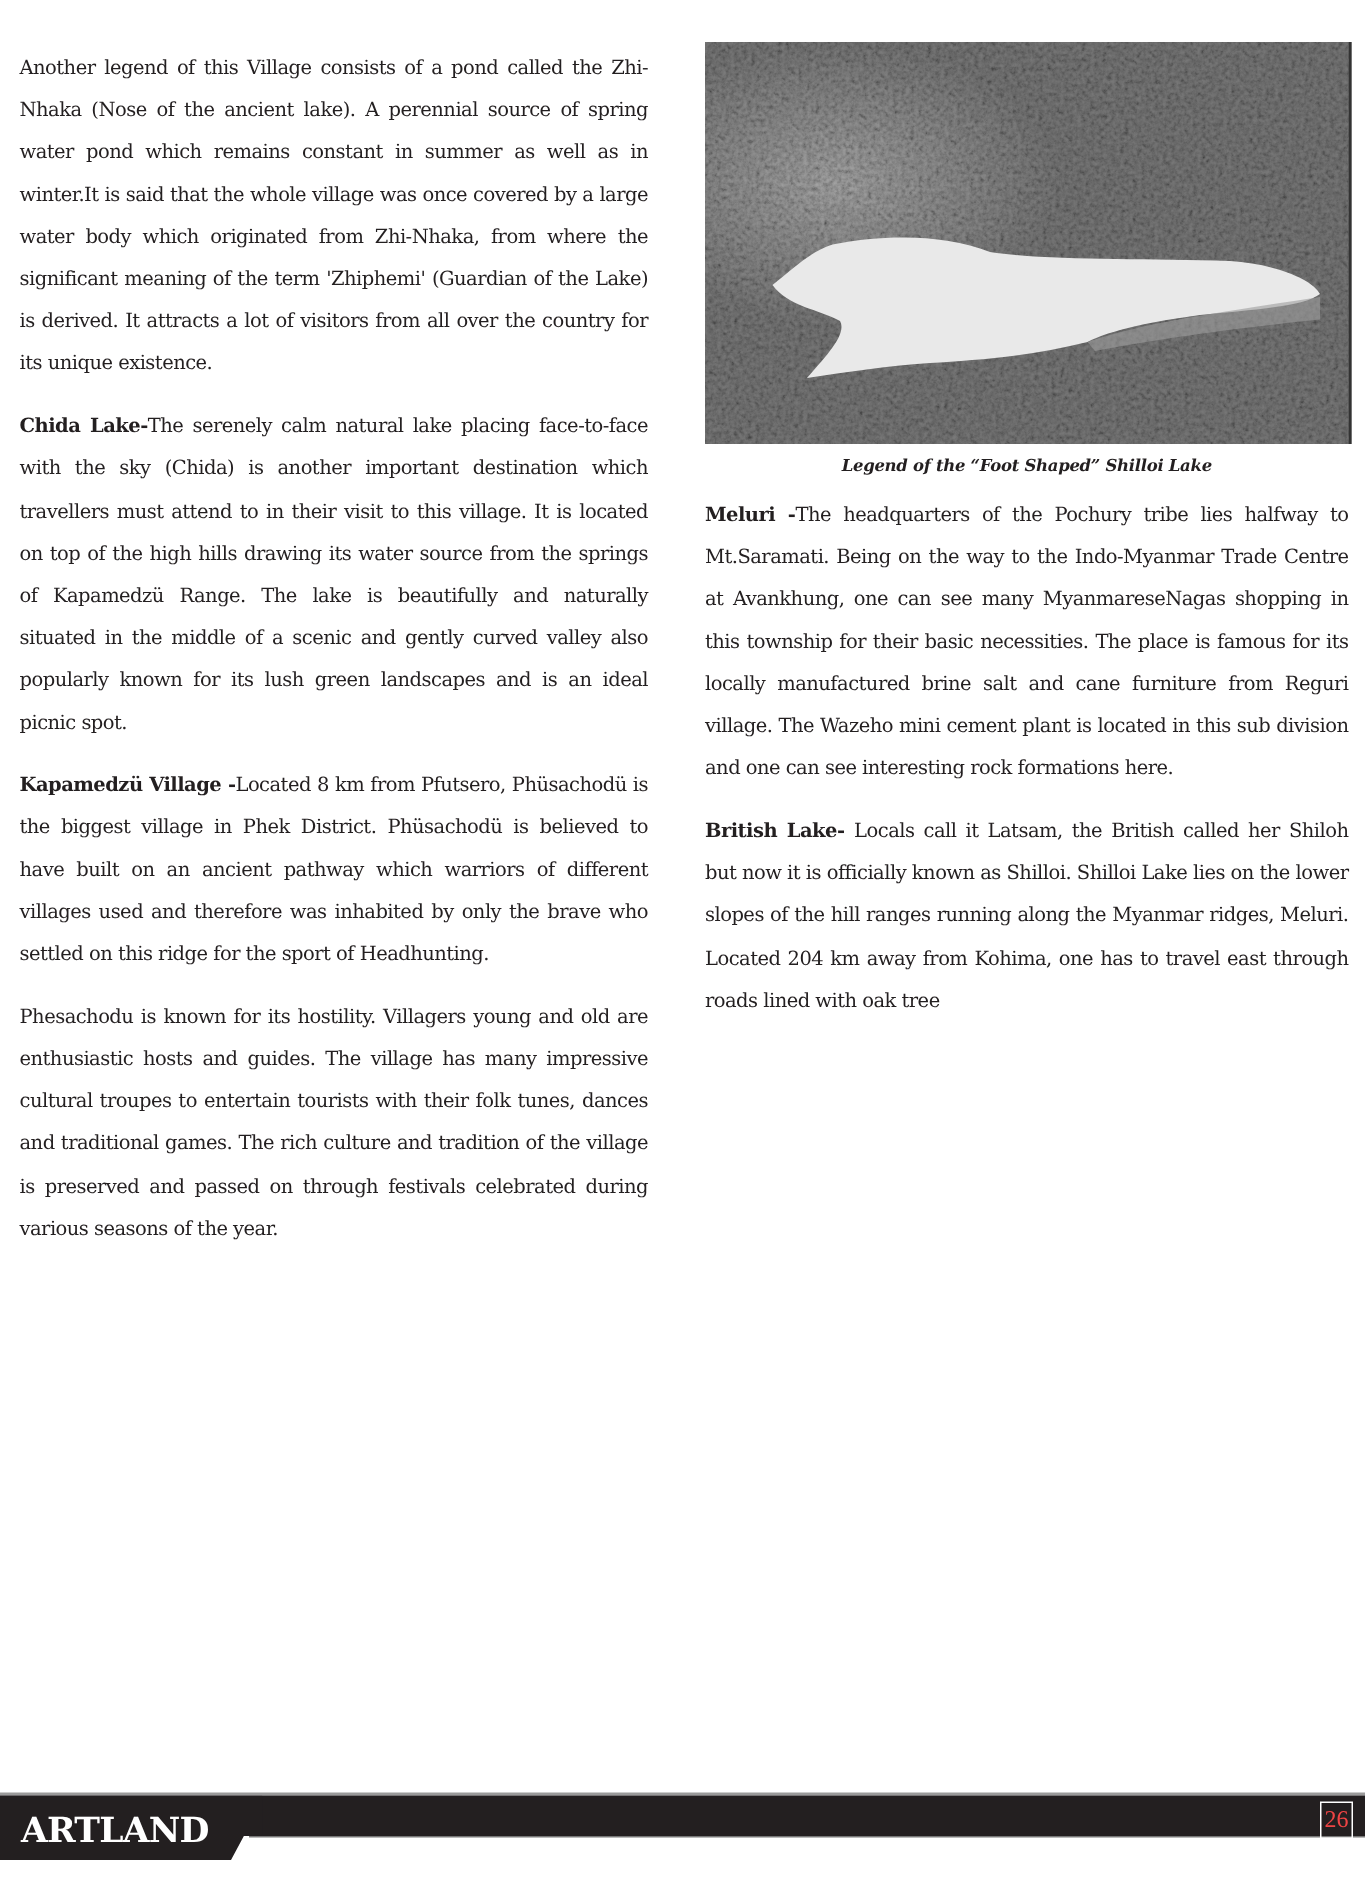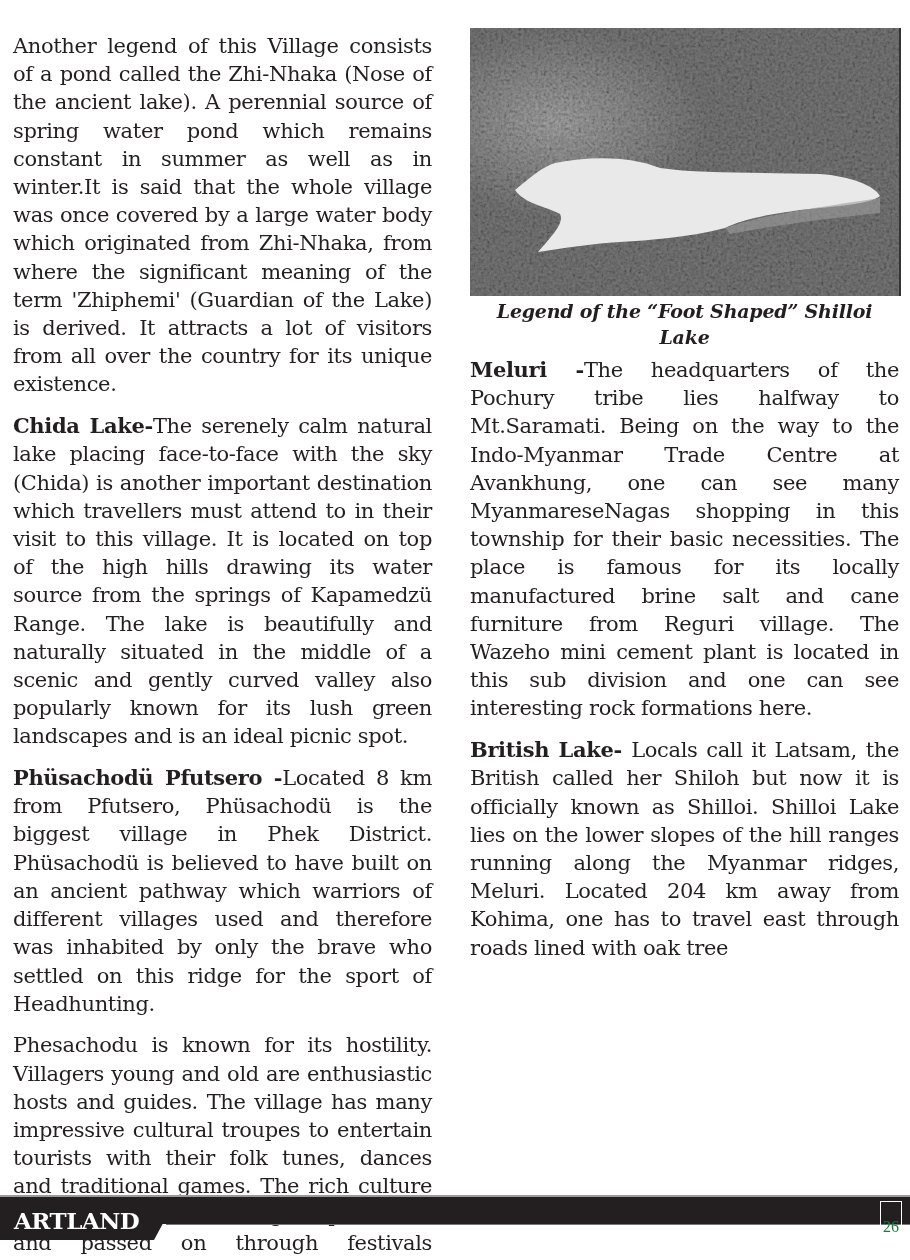--- a/index.html
+++ b/index.html
@@ -1,47 +1,47 @@
 <!DOCTYPE html>
 <html><head>
   <meta charset="utf-8">
   <style>
     html, body { margin: 0; padding: 0; background: #ffffff; }
     body { width: 910px; height: 1260px; position: relative; overflow: hidden;
       font-family: "DejaVu Serif", "Liberation Serif", serif; color: #231f20; }
     .col { position: absolute; top: 32px; width: 419px; }
     .col-left { left: 13px; }
     .col-right { left: 470px; width: 429px; }
-    p { margin: 0 0 13.5px 0; font-size: 21px; line-height: 28.2px;
+    p { margin: 0 0 13.5px 0; font-size: 13px; line-height: 28.2px;
       text-align: justify; letter-spacing: -0.35px; }
     .bold { font-weight: bold; }
     .figure { position: relative; width: 429px; margin: -4px 0 6px 0; }
     .photo { width: 429px; height: 268px; position: relative; overflow: hidden;
       background: #6d6d6d; border-right: 2px solid #333; }
     .photo svg { display: block; }
-    .caption { font-size: 19px; font-style: italic; font-weight: bold;
+    .caption { font-size: 11px; font-style: italic; font-weight: bold;
       text-align: center; line-height: 26px; margin-top: 2px; letter-spacing: -0.2px; }
     .footer { position: absolute; left: 0; top: 1197px; width: 910px; height: 27px; }
     .footer-band { position: absolute; left: 0; top: 0; width: 910px; height: 27px; background: #231f20; }
     .footer-topline { position: absolute; left: 0; top: -2px; width: 910px; height: 2px; background: #9a9a9a; }
     .footer-tab { position: absolute; left: 0; top: 0; width: 175px; height: 43px; background: #231f20;
       clip-path: polygon(0 0, 100% 0, 100% 62%, 93% 62%, 88% 100%, 0 100%); }
     .footer-tab-right-line { position: absolute; left: 166px; top: 27px; width: 744px; height: 1px; background: #777; }
     .brand { position: absolute; left: 14px; top: 10px; color: #ffffff; font-weight: bold;
       font-size: 23px; letter-spacing: -0.5px; font-family: "DejaVu Serif", serif; }
-    .pagenum { position: absolute; right: 8px; top: 4px; border: 1.5px solid #ffffff; color: #15803d;
-      font-size: 16px; line-height: 17px; padding: 16px 2px; font-family: "Liberation Serif", serif; }
+    .pagenum { position: absolute; right: 8px; top: 4px; border: 1.5px solid #ffffff; color: #ef4444;
+      font-size: 16px; line-height: 17px; padding: 3px 2px; font-family: "Liberation Serif", serif; }
   </style>
 </head>
 <body>
 
 <div class="col col-left">
   <p><span>Another legend of this Village consists of a pond called the Zhi-Nhaka (Nose of the ancient lake). A perennial source of spring water pond which remains constant in summer as well as in winter.It is said that the whole village was once covered by a large water body which originated from Zhi-Nhaka, from where the significant meaning of the term 'Zhiphemi' (Guardian of the Lake) is derived. It attracts a lot of visitors from all over the country for its unique existence.</span></p>
   <p><span class="bold">Chida Lake-</span><span>The serenely calm natural lake placing face-to-face with the sky (Chida) is another important destination which travellers must attend to in their visit to this village. It is located on top of the high hills drawing its water source from the springs of Kapamedzü Range. The lake is beautifully and naturally situated in the middle of a scenic and gently curved valley also popularly known for its lush green landscapes and is an ideal picnic spot.</span></p>
-  <p><span class="bold">Phüsachodü Pfutsero -</span><span>Located 8 km from Pfutsero, Phüsachodü is the biggest village in Phek District. Phüsachodü is believed to have built on an ancient pathway which warriors of different villages used and therefore was inhabited by only the brave who settled on this ridge for the sport of Headhunting.</span></p>
+  <p><span class="bold">Kapamedzü Village -</span><span>Located 8 km from Pfutsero, Phüsachodü is the biggest village in Phek District. Phüsachodü is believed to have built on an ancient pathway which warriors of different villages used and therefore was inhabited by only the brave who settled on this ridge for the sport of Headhunting.</span></p>
   <p><span>Phesachodu is known for its hostility. Villagers young and old are enthusiastic hosts and guides. The village has many impressive cultural troupes to entertain tourists with their folk tunes, dances and traditional games. The rich culture and tradition of the village is preserved and passed on through festivals celebrated during various seasons of the year.</span></p>
 </div>
 
 <div class="col col-right">
 
   <div class="figure">
     <div class="photo">
       <svg width="429" height="268" viewBox="0 0 429 268">
         <defs>
           <filter id="grain" x="0" y="0" width="100%" height="100%">

